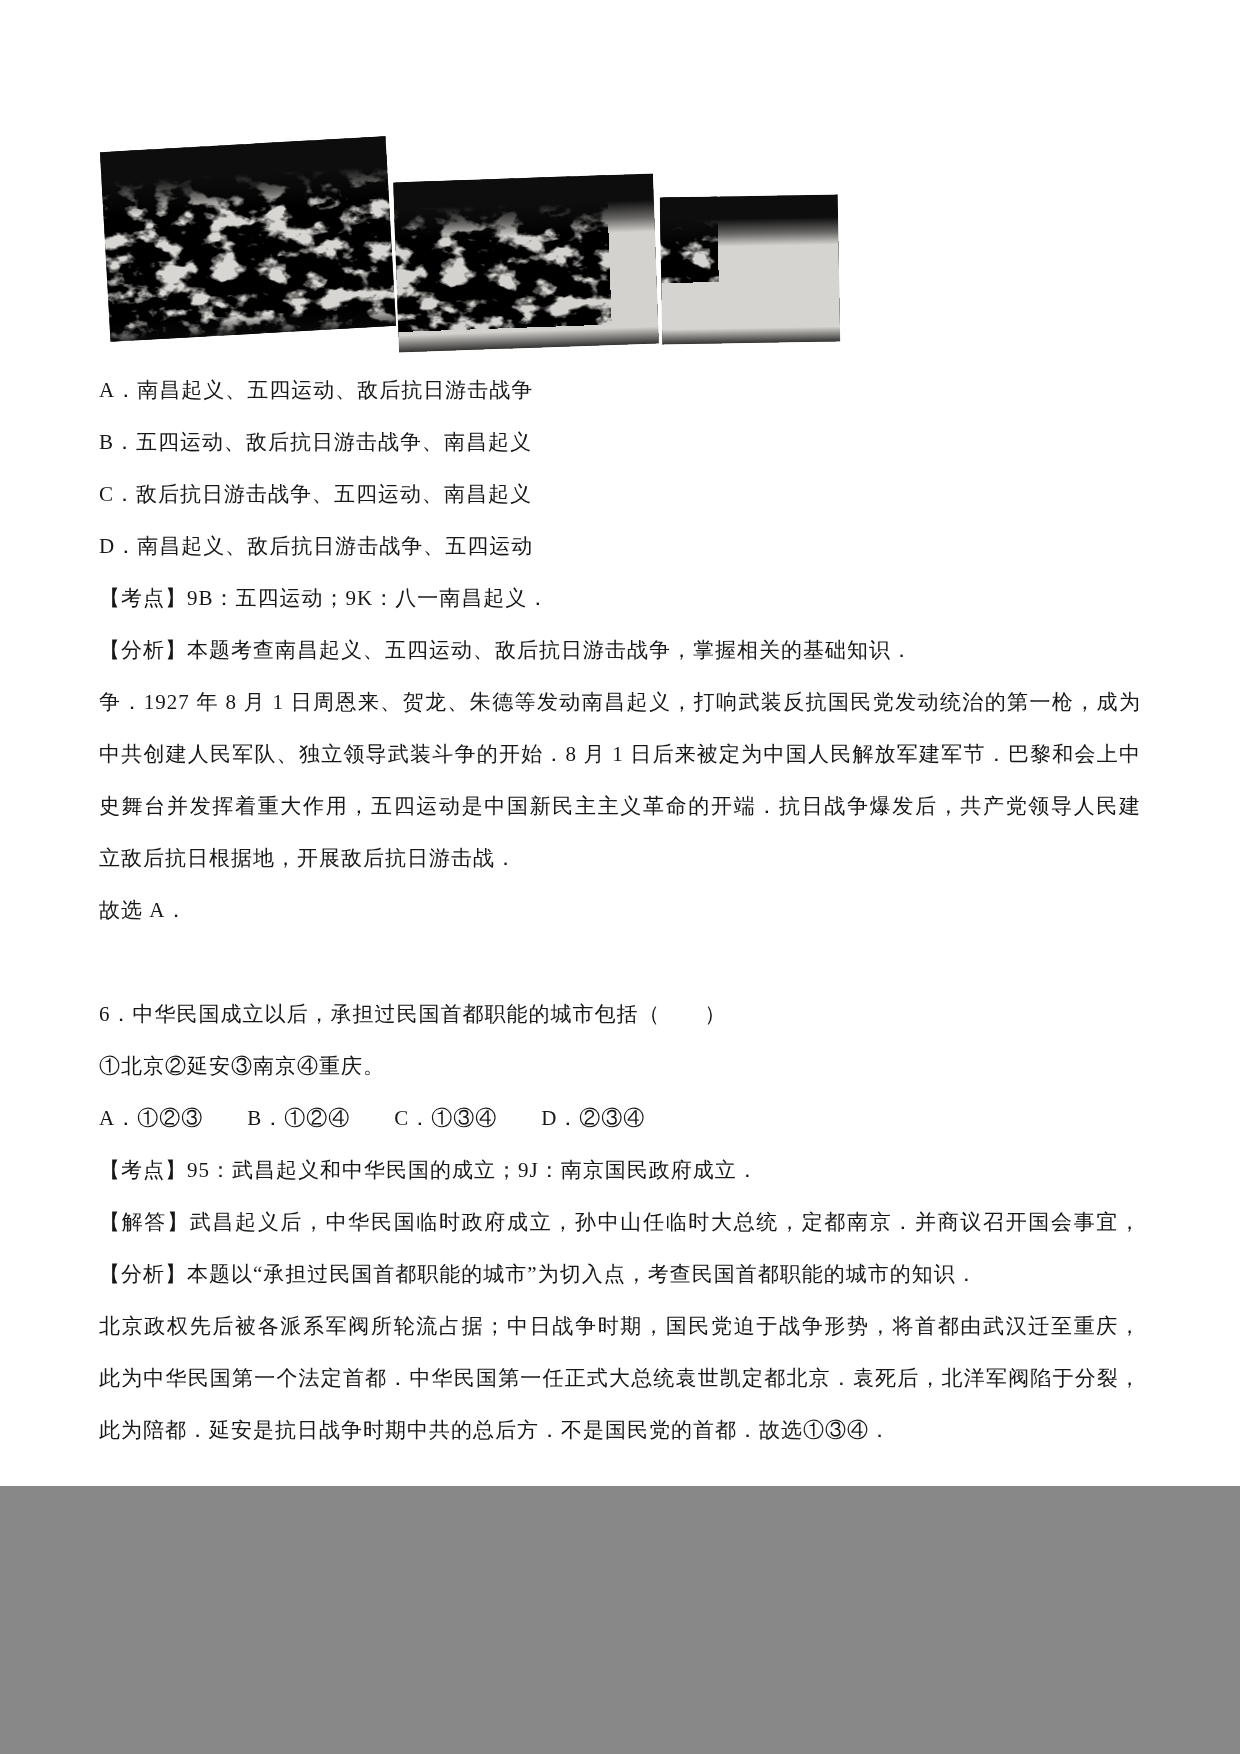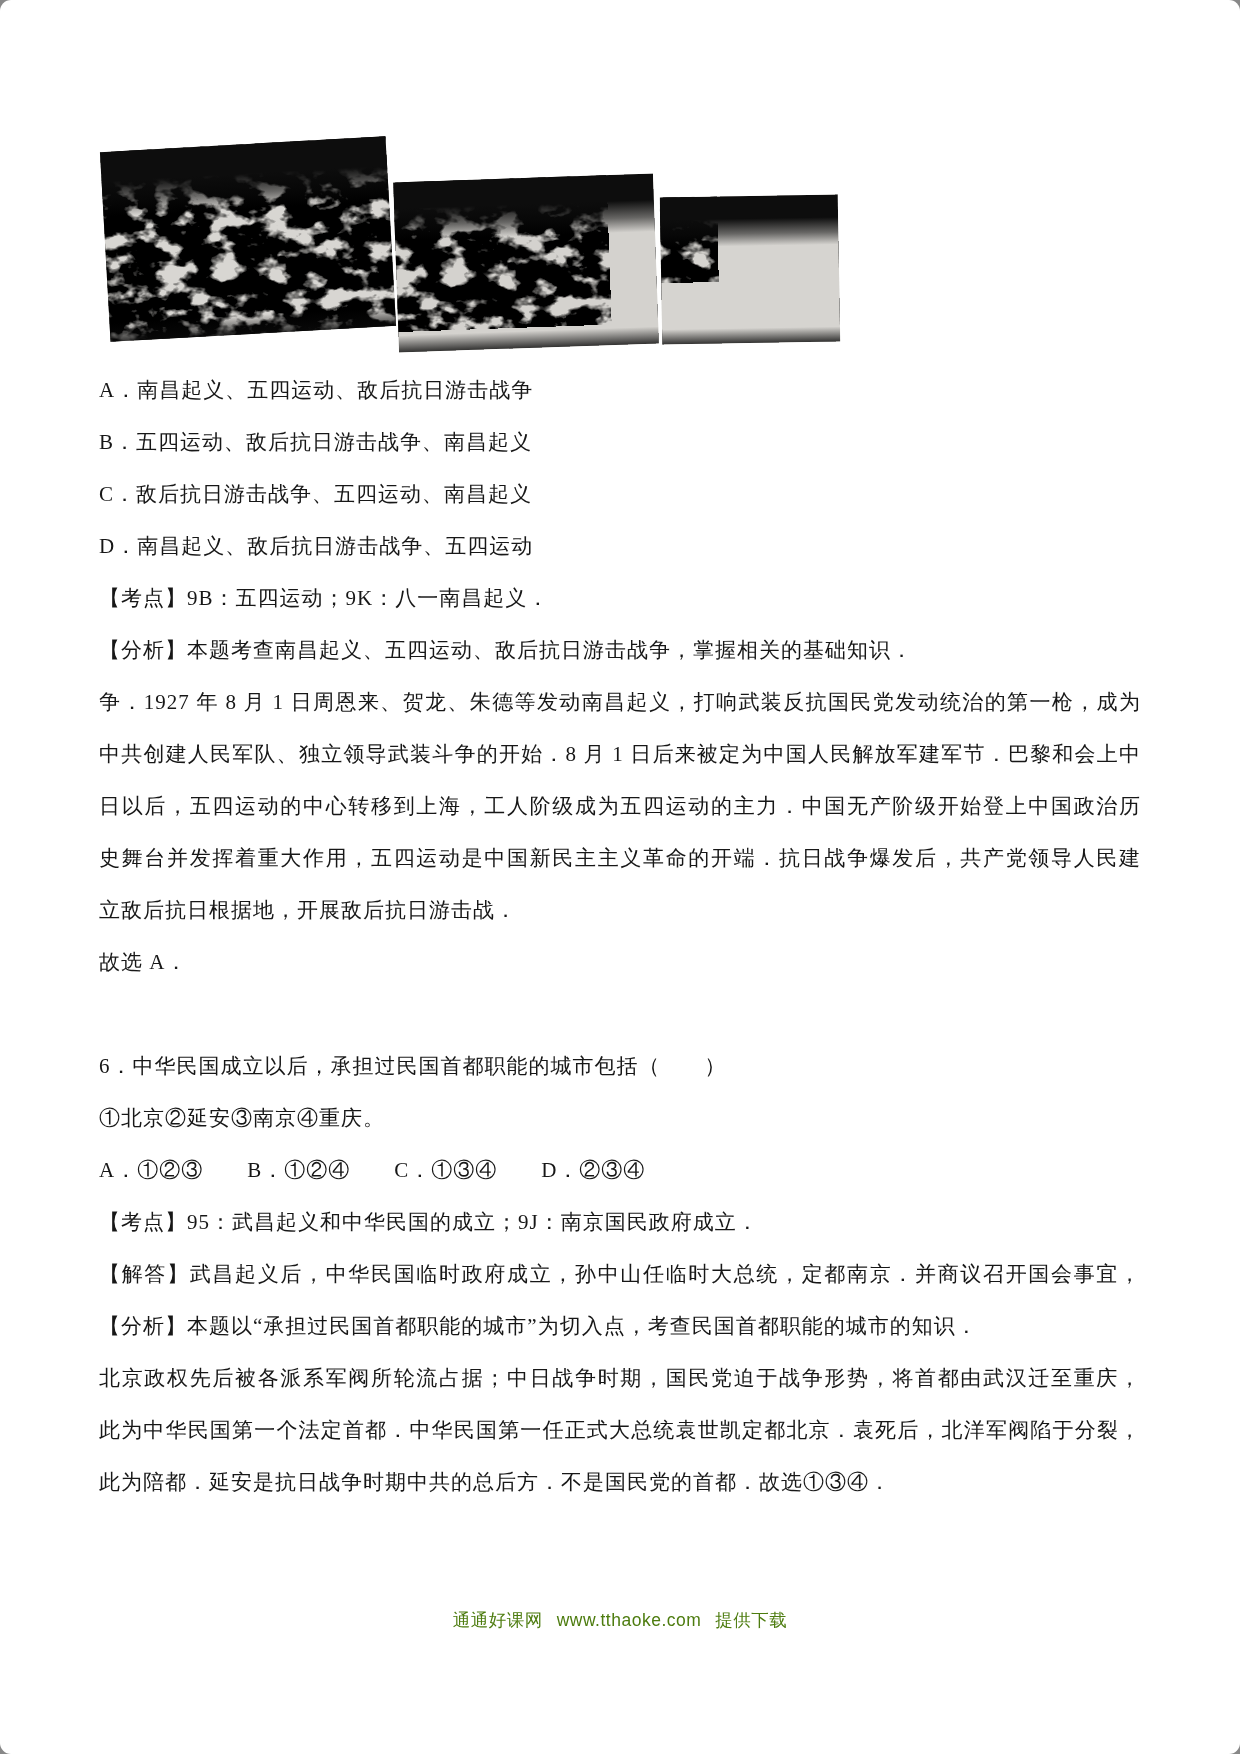--- a/index.html
+++ b/index.html
@@ -1,24 +1,23 @@
 <!DOCTYPE html>
 <html><head>
 <meta charset="utf-8">
 <style>
   html,body { margin:0; padding:0; background:#888; }
   .page {
     position:relative;
-    width:1240px; height:1754px;
+    width:1240px; height:1486px;
     margin:0 auto;
     background:#ffffff;
     font-family:"Liberation Serif","DejaVu Serif",serif;
     color:#171717;
     overflow:hidden;
-    border-radius:11px;
   }
 
   
   .figure { position:absolute; left:103px; top:136px; width:740px; height:220px; }
   .panel {
     position:absolute;
     background:#d8d6d2;
     overflow:hidden;
     box-shadow:0 0 0 1px #2a2a2a inset;
   }
@@ -105,21 +104,20 @@
 
   <div class="content">
     <div class="ln">A．南昌起义、五四运动、敌后抗日游击战争</div>
     <div class="ln">B．五四运动、敌后抗日游击战争、南昌起义</div>
     <div class="ln">C．敌后抗日游击战争、五四运动、南昌起义</div>
     <div class="ln">D．南昌起义、敌后抗日游击战争、五四运动</div>
     <div class="ln">【考点】9B：五四运动；9K：八一南昌起义．</div>
     <div class="ln">【分析】本题考查南昌起义、五四运动、敌后抗日游击战争，掌握相关的基础知识．</div>
     <div class="ln fill">争．1927 年 8 月 1 日周恩来、贺龙、朱德等发动南昌起义，打响武装反抗国民党发动统治的第一枪，成为</div>
     <div class="ln fill">中共创建人民军队、独立领导武装斗争的开始．8 月 1 日后来被定为中国人民解放军建军节．巴黎和会上中</div>
-    <div class="ln fill">日以后，五四运动的中心转移到上海，工人阶级成为五四运动的主力．中国无产阶级开始登上中国政治历</div>
     <div class="ln fill">史舞台并发挥着重大作用，五四运动是中国新民主主义革命的开端．抗日战争爆发后，共产党领导人民建</div>
     <div class="ln">立敌后抗日根据地，开展敌后抗日游击战．</div>
     <div class="ln">故选 A．</div>
     <div class="ln"></div>
     <div class="ln">6．中华民国成立以后，承担过民国首都职能的城市包括（　　）</div>
     <div class="ln">①北京②延安③南京④重庆。</div>
     <div class="ln">A．①②③　　B．①②④　　C．①③④　　D．②③④</div>
     <div class="ln">【考点】95：武昌起义和中华民国的成立；9J：南京国民政府成立．</div>
     <div class="ln fill">【解答】武昌起义后，中华民国临时政府成立，孙中山任临时大总统，定都南京．并商议召开国会事宜，</div>
     <div class="ln">【分析】本题以“承担过民国首都职能的城市”为切入点，考查民国首都职能的城市的知识．</div>

